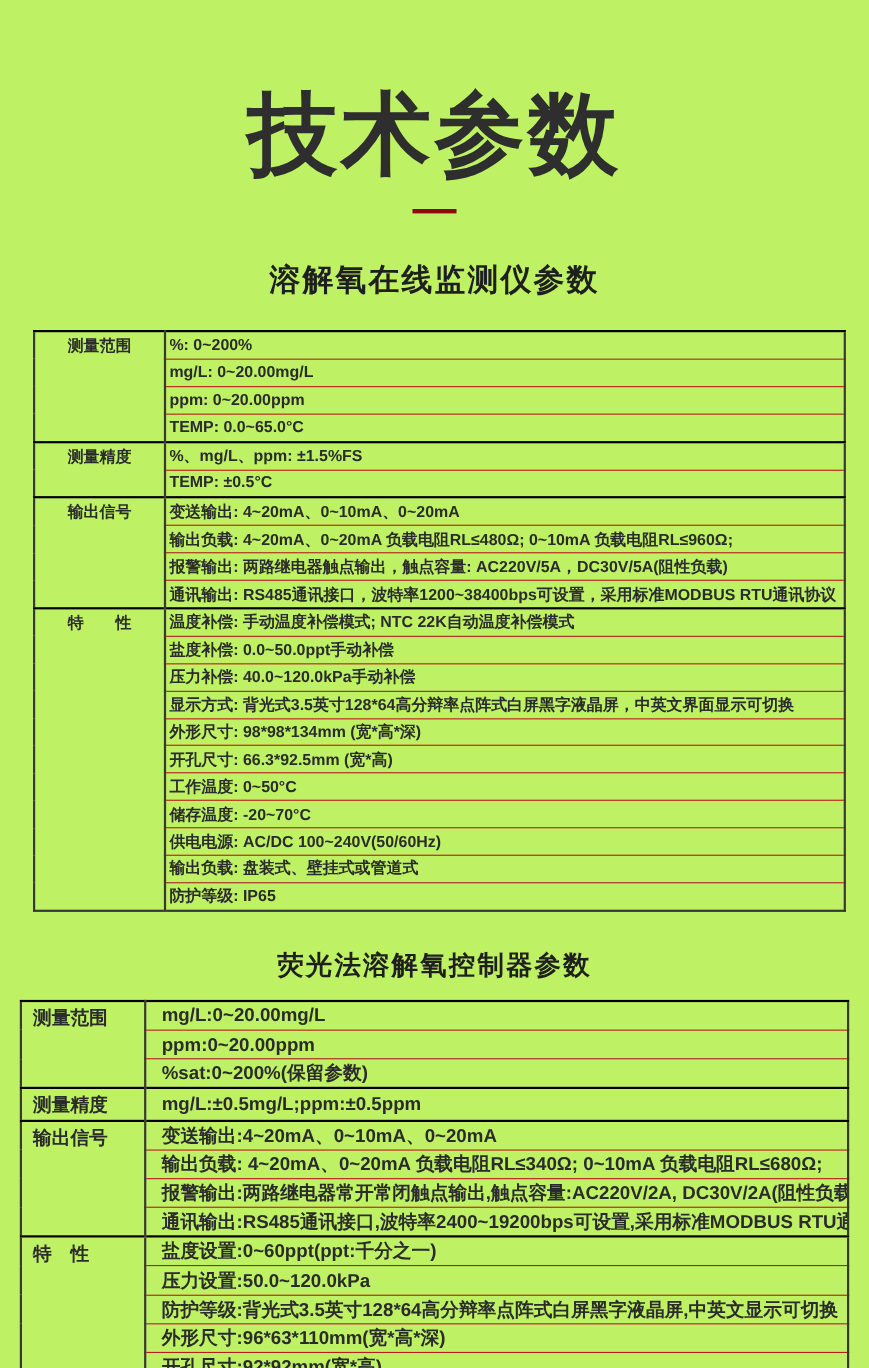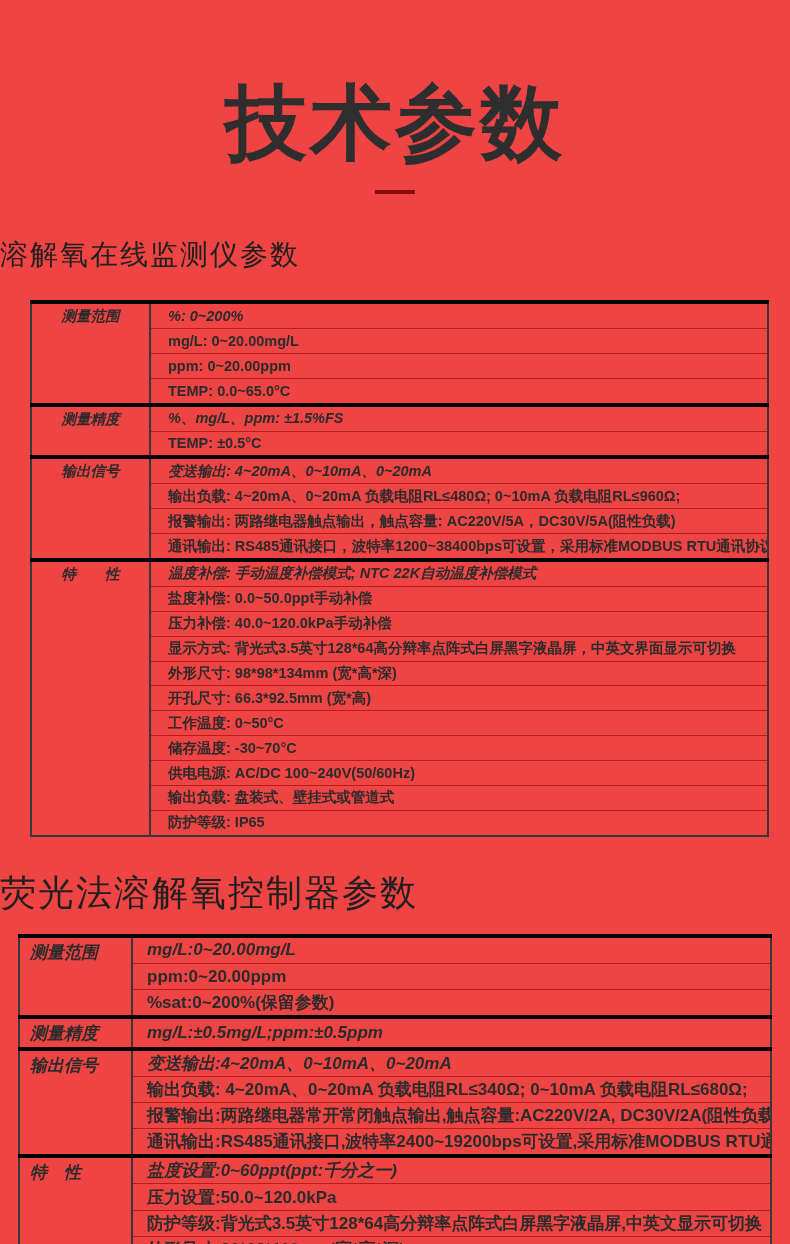--- a/index.html
+++ b/index.html
@@ -1,69 +1,70 @@
 <!DOCTYPE html>
 <html><head>
 <meta charset="utf-8">
 <style>
   html,body{margin:0;padding:0;background:#ffffff;}
   .page{
     position:relative;
     width:790px;height:1244px;
-    background:#ef4444;
+    background:#bef264;
     font-family:"Liberation Sans","DejaVu Sans",sans-serif;
     color:#2d2d2d;
     overflow:hidden;
   }
   
   .main-title{
     margin:80px 0 0 0;
     text-align:center;
     font-size:82px;
     line-height:1.05;
     font-weight:900;
     letter-spacing:3px;
     color:#2e2e2e;
   }
   .title-divider{
     width:40px;height:4px;
     margin:24px auto 0;
   }
   
   .section-subtitle{
-    font-weight:normal;
+    text-align:center;
+    font-weight:bold;
     color:#1f1f1f;
     letter-spacing:2px;
   }
   .sec1 .section-subtitle{margin:42px 0 0;font-size:28px;}
-  .sec2 .section-subtitle{margin:32px 0 0;font-size:36px;}
+  .sec2 .section-subtitle{margin:32px 0 0;font-size:24px;}
   
   .spec-table{
     border-collapse:collapse;
     table-layout:fixed;
     border:2px solid #383838;
     font-weight:bold;
     color:#2b2b2b;
   }
   .spec-table td{
     border:1px solid #b91c1c;
     white-space:nowrap;
     overflow:hidden;
     vertical-align:middle;
   }
-  .spec-table tr.group-start td{border-top:4px solid #000000;font-style:italic;}
+  .spec-table tr.group-start td{border-top:2px solid #000000;}
   .spec-table td.label-cell{
     border-right:2px solid #383838;
     vertical-align:top;
   }
   
   .t1{margin:26px 0 0 30px;width:739px;font-size:14.5px;}
   .t1 td{height:21.9px;}
   .t1 td.label-cell{width:115px;text-align:center;padding-top:3px;}
-  .t1 td.value-cell{padding-left:17px;}
+  .t1 td.value-cell{padding-left:3px;}
   
   .t2{margin:16px 0 0 18px;width:754px;font-size:17px;}
   .t2 td{height:23.2px;}
   .t2 td.label-cell{width:100px;text-align:left;padding-left:10px;padding-top:3px;}
   .t2 td.value-cell{padding-left:14px;}
 </style>
 </head>
 <body>
 
 <div class="page">
@@ -126,21 +127,21 @@
           <tr>
             <td class="value-cell">外形尺寸: 98*98*134mm (宽*高*深)</td>
           </tr>
           <tr>
             <td class="value-cell">开孔尺寸: 66.3*92.5mm (宽*高)</td>
           </tr>
           <tr>
             <td class="value-cell">工作温度: 0~50°C</td>
           </tr>
           <tr>
-            <td class="value-cell">储存温度: -30~70°C</td>
+            <td class="value-cell">储存温度: -20~70°C</td>
           </tr>
           <tr>
             <td class="value-cell">供电电源: AC/DC 100~240V(50/60Hz)</td>
           </tr>
           <tr>
             <td class="value-cell">输出负载: 盘装式、壁挂式或管道式</td>
           </tr>
           <tr>
             <td class="value-cell">防护等级: IP65</td>
           </tr>

